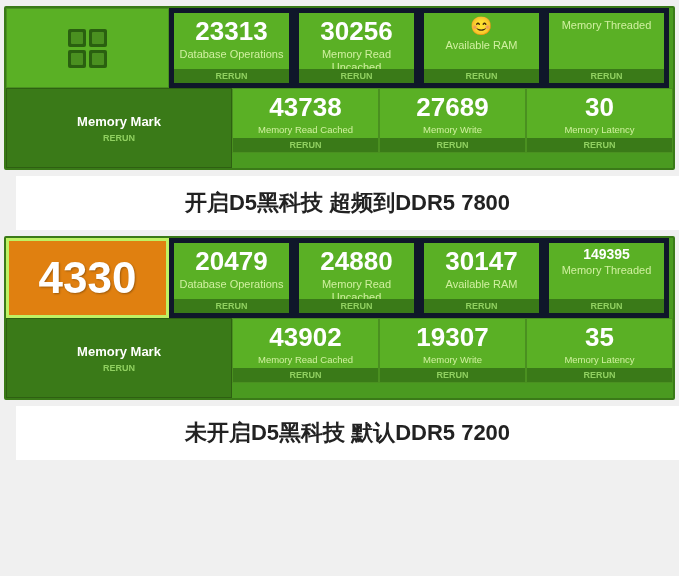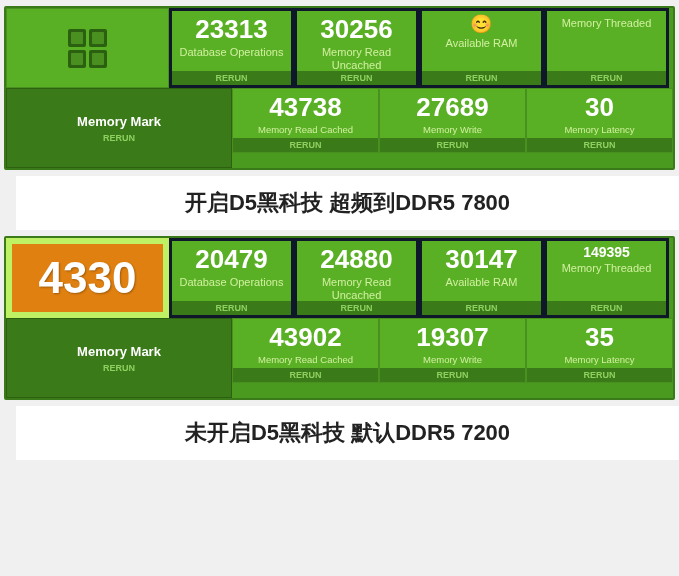--- a/index.html
+++ b/index.html
@@ -19,21 +19,21 @@
     }
 
     .metric-cell {
       background: #5ab025;
       width: 125px;
       height: 80px;
       display: flex;
       flex-direction: column;
       align-items: center;
       justify-content: flex-start;
-      border: 3px solid #0f172a;
+      border: 5px solid #0f172a;
       padding: 4px 4px 0 4px;
       position: relative;
     }
 
     .metric-cell .metric-value {
       font-size: 26px;
       font-weight: bold;
       color: white;
       line-height: 1.1;
       text-align: center;
@@ -188,21 +188,21 @@
     }
 
     
     .score-area-orange {
       background: #e08010;
       width: 163px;
       height: 80px;
       display: flex;
       align-items: center;
       justify-content: center;
-      border: 6px solid #bef264;
+      border: 3px solid #bef264;
       position: relative;
     }
 
     .score-area-orange .big-score {
       font-size: 44px;
       font-weight: bold;
       color: white;
       text-shadow: 1px 1px 2px rgba(0,0,0,0.3);
     }
   </style>

